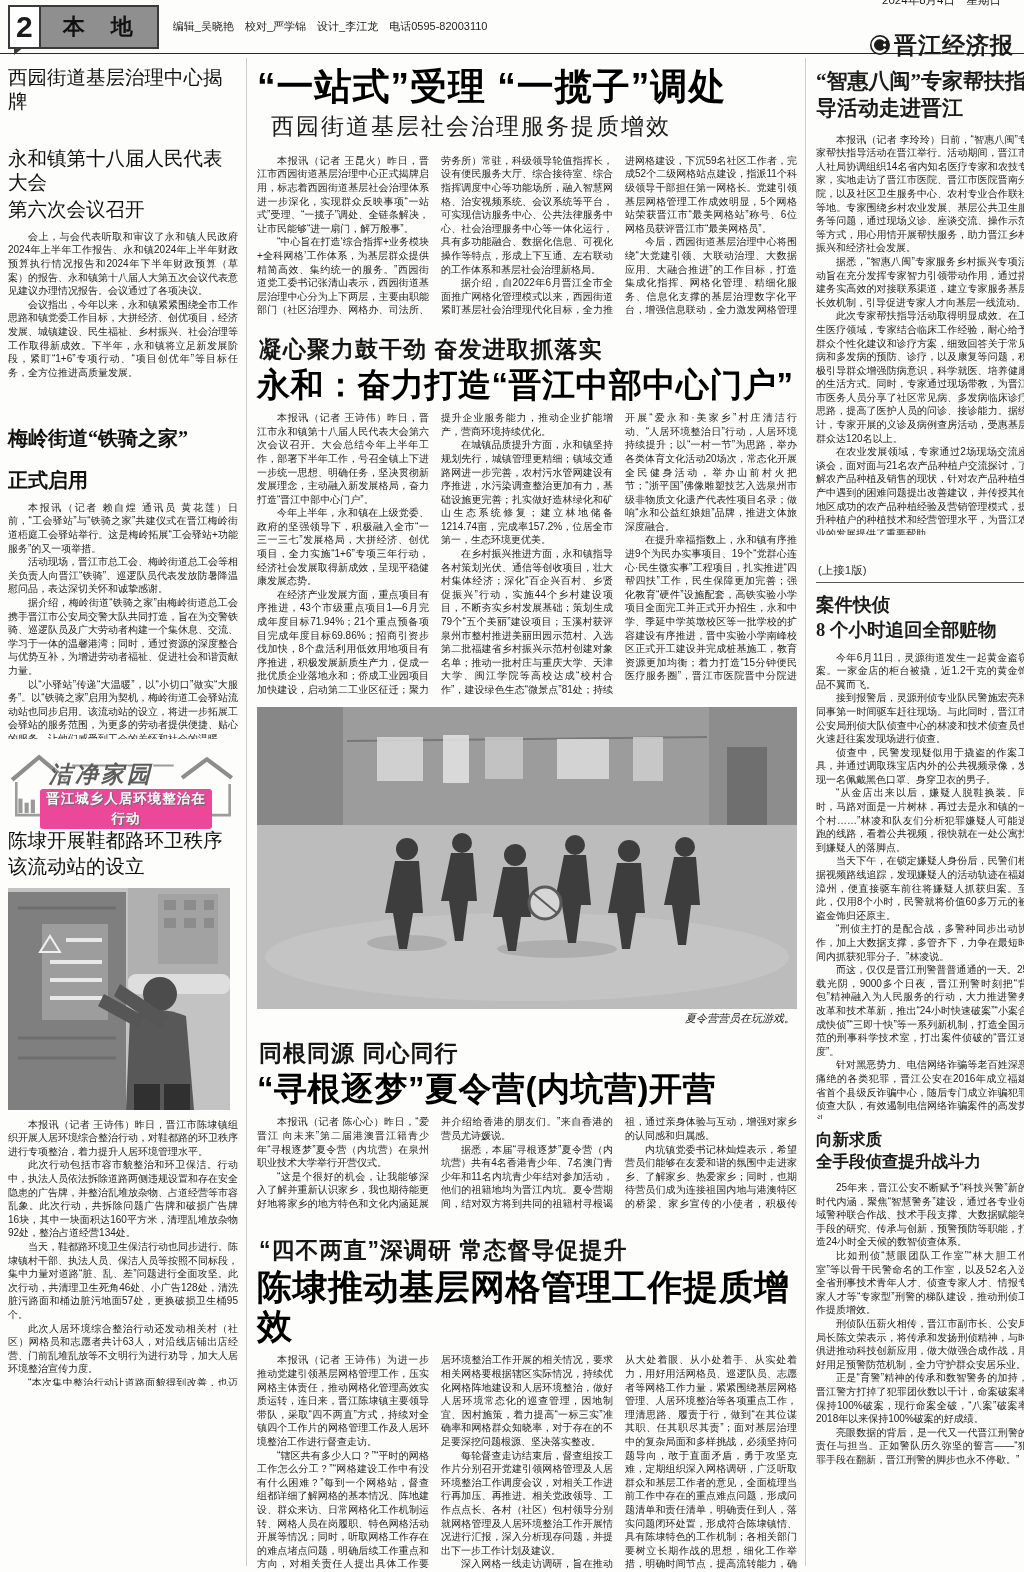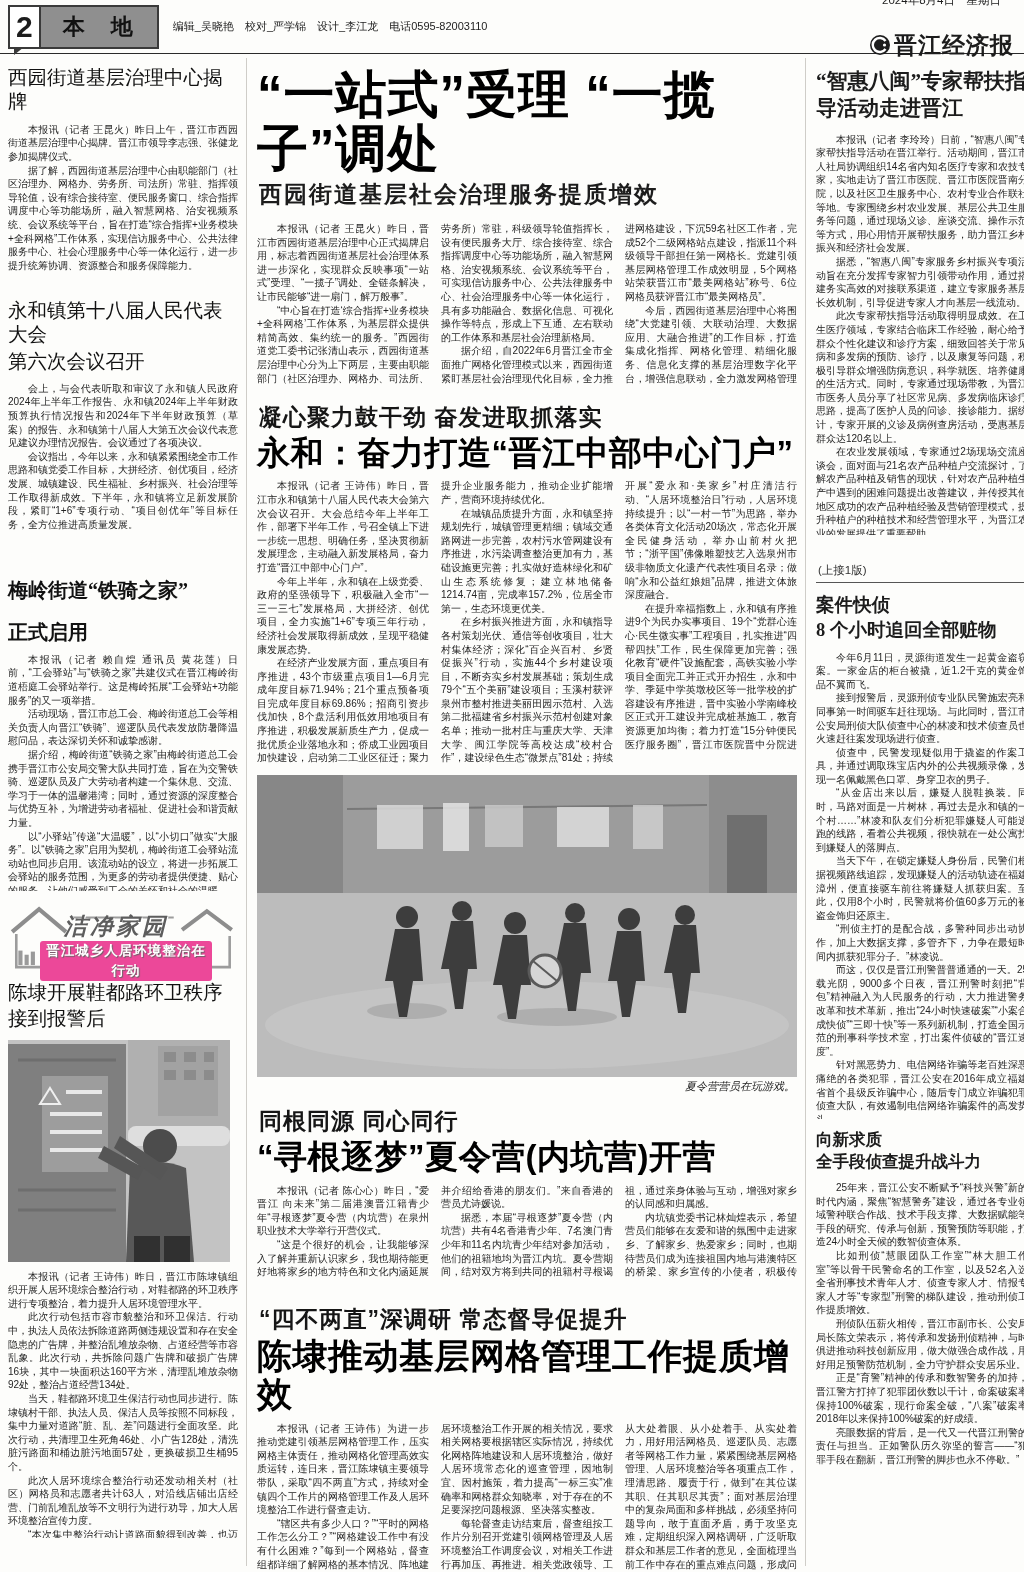--- a/index.html
+++ b/index.html
@@ -19,35 +19,35 @@
   .col-left{width:230px;flex:none;border-right:1px solid #cfcdc8;padding-right:8px;}
   .col-mid{width:540px;flex:none;border-right:1px solid #cfcdc8;padding-right:8px;}
   .col-right{width:212px;flex:none;}
   
   .bodytext p{margin:0;text-indent:2em;text-align:justify;font-size:10px;line-height:13.6px;color:#242424;}
   .bodytext{overflow:hidden;}
   .l-head{font-family:"Liberation Serif","DejaVu Serif",serif;font-weight:normal;font-size:19.5px;line-height:1.25;margin:0 0 8px 0;color:#111;}
   .l-head.light{font-weight:600;font-size:20px;}
   .kicker{font-size:23px;font-weight:600;letter-spacing:1px;color:#161616;margin:0 0 2px 2px;}
   .big-head{font-weight:bold;color:#000;margin:0;}
-  .main-title{font-size:51px;letter-spacing:1px;line-height:1.05;margin:10px 0 4px 0;}
-  .main-sub{font-size:23px;font-weight:bold;letter-spacing:2px;margin:2px 0 12px 2px;}
+  .main-title{font-size:37px;letter-spacing:1px;line-height:1.05;margin:10px 0 4px 0;}
+  .main-sub{font-size:23px;font-weight:normal;letter-spacing:2px;margin:2px 0 12px 14px;}
   .mid-title{font-size:33px;letter-spacing:0.5px;line-height:1.1;margin:0 0 8px 0;}
   .mid-title2{font-size:35px;letter-spacing:0.5px;line-height:1.1;margin:0 0 8px 0;}
   .cols3{column-count:3;column-gap:12px;column-fill:auto;overflow:hidden;}
   .r-head{font-family:"Liberation Serif","DejaVu Serif",serif;font-weight:bold;font-size:21px;line-height:1.3;margin:10px 0 10px 0;}
   .r-sub{font-family:"Liberation Serif","DejaVu Serif",serif;font-size:18.5px;line-height:1.35;margin:10px 0 8px 0;font-weight:600;}
   .continued{font-size:11.5px;color:#333;border-bottom:1.5px solid #555;padding:2px 0 4px 2px;margin-top:26px;}
   
   .photo{display:block;background:#bdbdbd;overflow:hidden;}
   .caption{font-family:"Liberation Serif","DejaVu Serif",serif;font-style:italic;font-size:11px;text-align:right;margin:2px 2px 12px 0;color:#222;}
   
   .banner{position:relative;height:64px;margin:14px 0 12px 0;}
   .banner svg{position:absolute;inset:0;}
-  .banner-title{position:absolute;left:56px;top:6px;font-size:23px;font-weight:bold;font-style:italic;color:#5d5d5d;letter-spacing:3px;text-shadow:1px 1px 0 #fff;}
+  .banner-title{position:absolute;left:41px;top:6px;font-size:23px;font-weight:bold;font-style:italic;color:#5d5d5d;letter-spacing:3px;text-shadow:1px 1px 0 #fff;}
   .banner-sub{position:absolute;left:32px;top:36px;right:26px;background:#ec4899;color:#fff;font-weight:bold;font-size:13.5px;text-align:center;line-height:20px;border-radius:3px;text-shadow:1px 1px 1px #666;letter-spacing:1px;}
   .gap8{height:8px}.gap14{height:14px}.gap24{height:24px}
 </style>
 </head>
 <body>
 
 <div class="hdr">
   <div class="hdr-tag">
     <span class="hdr-num">2</span>
     <span class="hdr-sec">本 地</span>
@@ -64,24 +64,20 @@
       <b>晋江经济报</b>
     </span>
   </div>
 </div>
 
 <div class="page">
 
   <div class="col-left">
     <div class="gap8"></div>
     <h2 class="l-head">西园街道基层治理中心揭牌</h2>
-    <div class="bodytext" style="height:152px">
-        <p>本报讯（记者 王昆火）昨日上午，晋江市西园街道基层治理中心揭牌。晋江市领导李志强、张健龙参加揭牌仪式。</p>
-        <p>据了解，西园街道基层治理中心由职能部门（社区治理办、网格办、劳务所、司法所）常驻、指挥领导轮值，设有综合接待室、便民服务窗口、综合指挥调度中心等功能场所，融入智慧网格、治安视频系统、会议系统等平台，旨在打造“综合指挥+业务模块+全科网格”工作体系，实现信访服务中心、公共法律服务中心、社会心理服务中心等一体化运行，进一步提升统筹协调、资源整合和服务保障能力。</p>
-      </div>
 
     <div class="gap24"></div>
     <h2 class="l-head" style="margin-bottom:2px">永和镇第十八届人民代表大会</h2>
     <h2 class="l-head">第六次会议召开</h2>
     <div class="bodytext" style="height:172px">
         <p>会上，与会代表听取和审议了永和镇人民政府2024年上半年工作报告、永和镇2024年上半年财政预算执行情况报告和2024年下半年财政预算（草案）的报告、永和镇第十八届人大第五次会议代表意见建议办理情况报告。会议通过了各项决议。</p>
         <p>会议指出，今年以来，永和镇紧紧围绕全市工作思路和镇党委工作目标，大拼经济、创优项目，经济发展、城镇建设、民生福祉、乡村振兴、社会治理等工作取得新成效。下半年，永和镇将立足新发展阶段，紧盯“1+6”专项行动、“项目创优年”等目标任务，全方位推进高质量发展。</p>
       </div>
 
     <div class="gap24"></div>
@@ -102,21 +98,21 @@
         <rect x="10" y="44" width="4" height="14" fill="#9a9a9a"></rect>
         <rect x="16" y="48" width="4" height="10" fill="#9a9a9a"></rect>
         <rect x="22" y="45" width="4" height="13" fill="#9a9a9a"></rect>
         <line x1="62" y1="12" x2="160" y2="12" stroke="#9c9c9c" stroke-width="2"></line>
       </svg>
       <div class="banner-title">洁净家园</div>
       <div class="banner-sub">晋江城乡人居环境整治在行动</div>
     </div>
 
     <h2 class="l-head" style="margin-bottom:2px">陈埭开展鞋都路环卫秩序</h2>
-    <h2 class="l-head">接到报警后</h2>
+    <h2 class="l-head">该流动站的设立</h2>
 
     <svg class="photo" width="222" height="222" viewBox="0 0 222 222">
       <rect width="222" height="222" fill="#c3c3c3"></rect>
       <rect x="120" y="0" width="102" height="90" fill="#b0b0b0"></rect>
       <rect x="150" y="6" width="60" height="70" fill="#a2a2a2"></rect>
       <rect x="156" y="12" width="12" height="10" fill="#8c8c8c"></rect>
         <rect x="176" y="12" width="12" height="10" fill="#8c8c8c"></rect>
         <rect x="196" y="12" width="10" height="10" fill="#8c8c8c"></rect>
       <rect x="156" y="30" width="12" height="10" fill="#8c8c8c"></rect>
         <rect x="176" y="30" width="12" height="10" fill="#8c8c8c"></rect>

